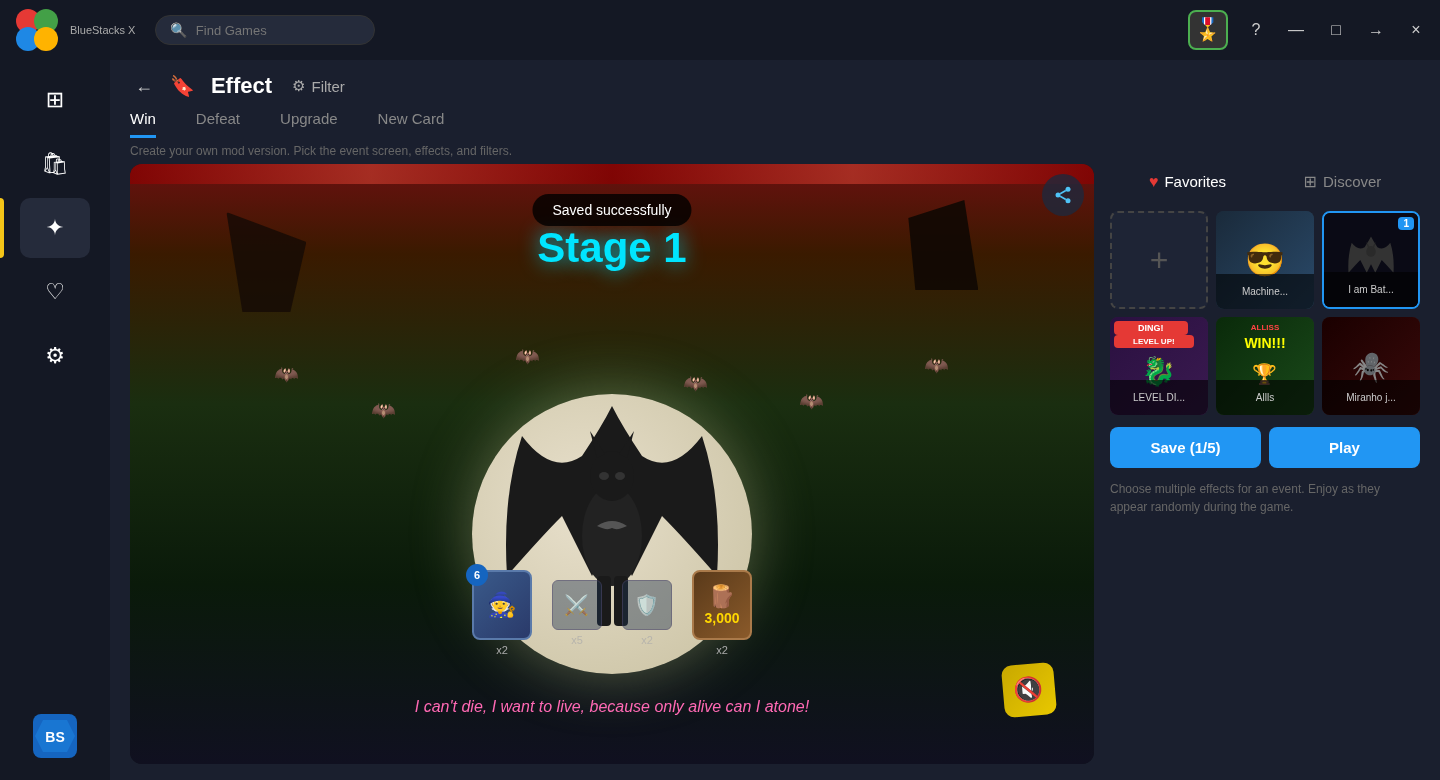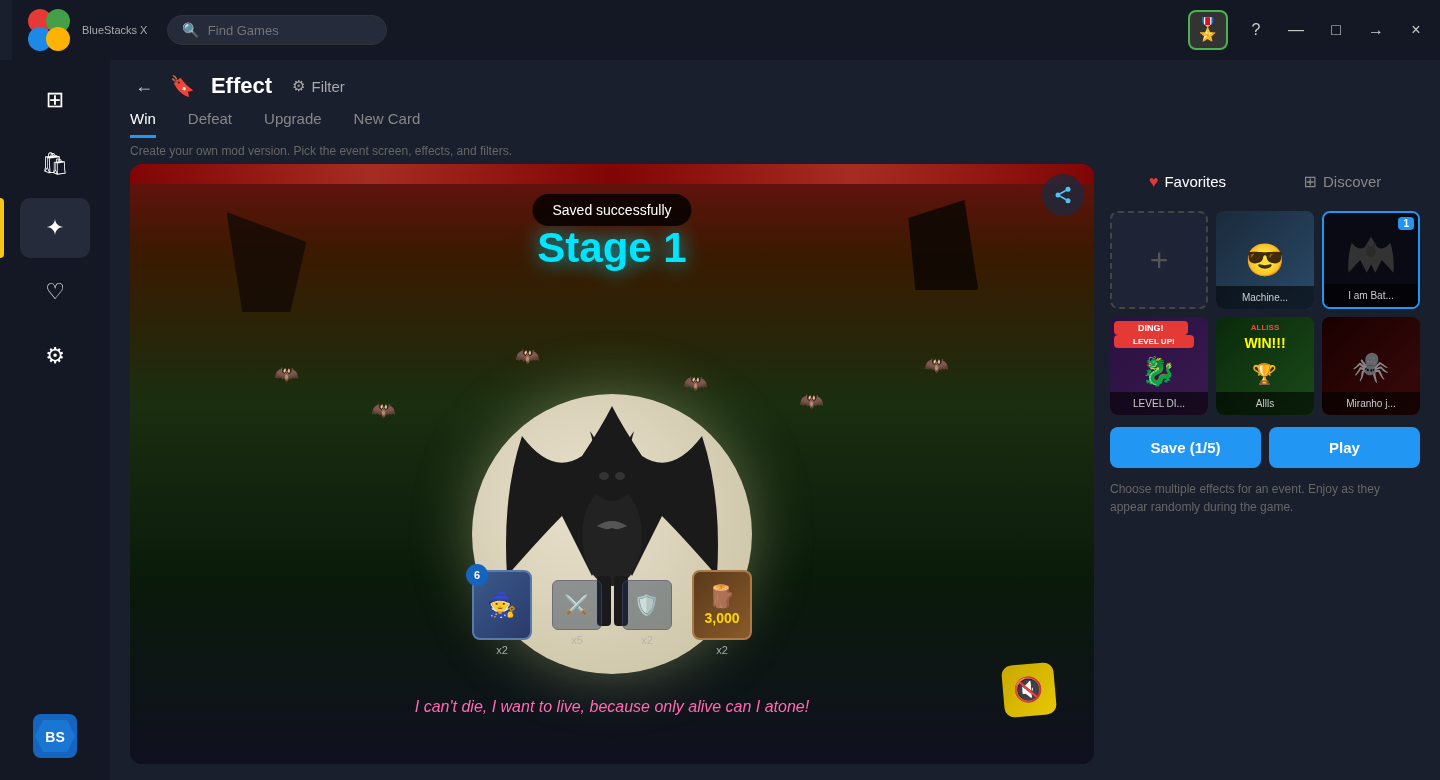--- a/index.html
+++ b/index.html
@@ -8,21 +8,21 @@
       height: 780px;
       background: #1a1f2e;
       font-family: 'Segoe UI', Arial, sans-serif;
       overflow: hidden;
       color: #fff;
     }
 
     
     .titlebar {
       position: absolute;
-      top: 0; left: 12px; right: 0;
+      top: 0; left: 0; right: 0;
       height: 60px;
       background: #141824;
       display: flex;
       align-items: center;
       padding: 0 12px;
       z-index: 100;
       justify-content: flex-end;
     }
     .bluestacks-logo {
       width: 50px; height: 50px;
@@ -156,21 +156,21 @@
       display: flex; align-items: center; gap: 6px;
       background: none; border: none;
       color: #aaa; font-size: 15px;
       cursor: pointer; margin-left: 8px;
     }
 
     
     .tabs {
       padding: 10px 20px 0 20px;
       display: flex;
-      gap: 32px;
+      gap: 40px;
     }
     .tab {
       font-size: 15px;
       color: #888;
       cursor: pointer;
       padding-bottom: 8px;
       border-bottom: 3px solid transparent;
     }
     .tab.active {
       color: #fff;
@@ -396,21 +396,21 @@
     .thumb.add-thumb .plus-icon {
       font-size: 32px;
       color: #555;
     }
     .thumb-label {
       position: absolute;
       bottom: 0; left: 0; right: 0;
       background: rgba(0,0,0,0.6);
       font-size: 10px;
       text-align: center;
-      padding: 6px 4px;
+      padding: 12px 4px;
       color: #ccc;
     }
     .thumb-badge {
       position: absolute;
       top: 4px; right: 4px;
       background: #2196f3;
       border-radius: 4px;
       font-size: 10px;
       padding: 1px 5px;
       font-weight: bold;

